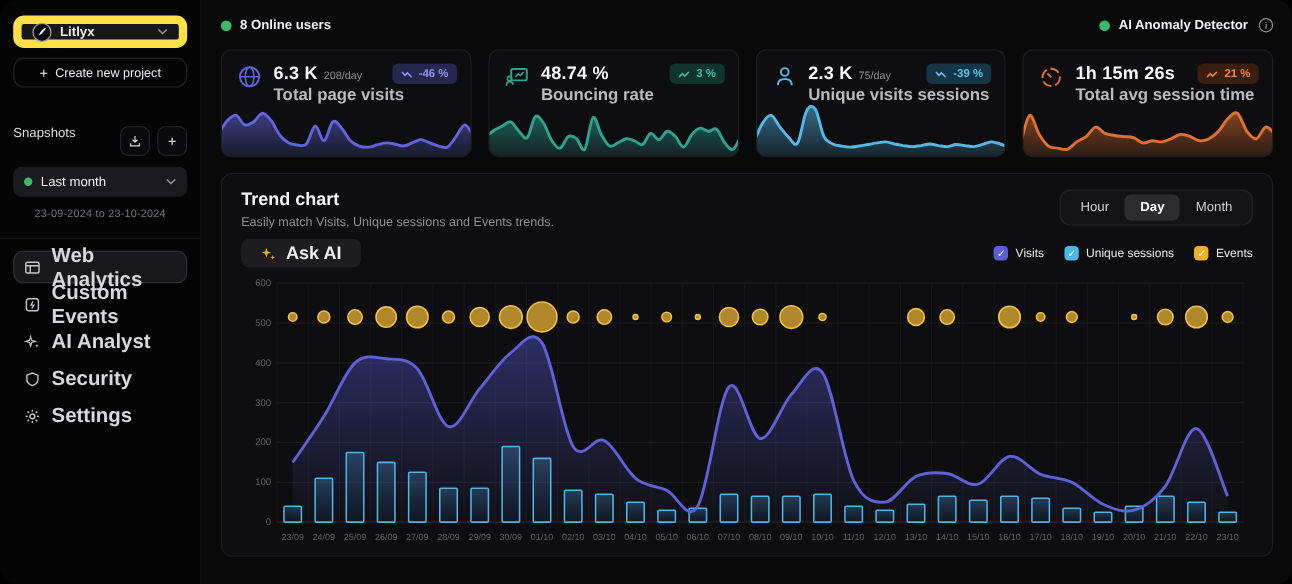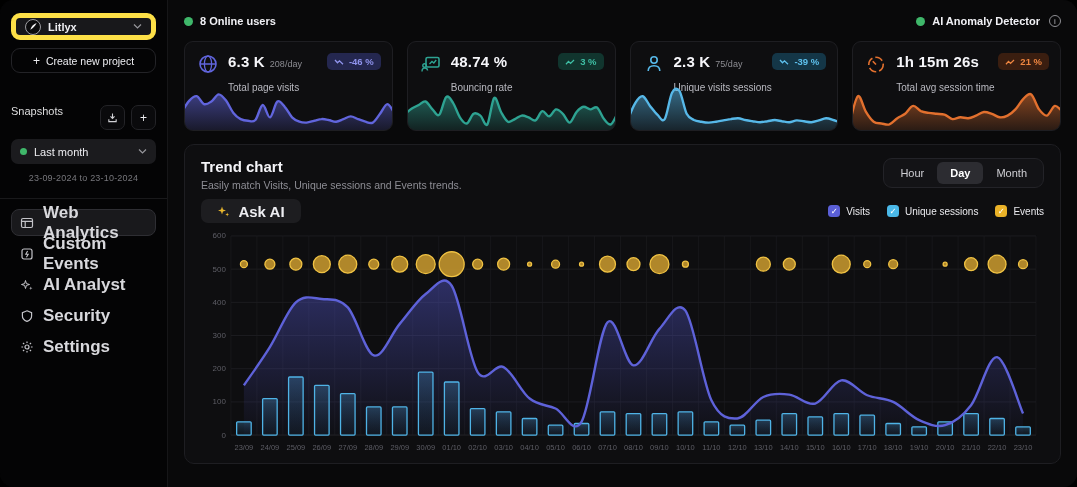--- a/index.html
+++ b/index.html
@@ -2,21 +2,21 @@
 <html><head>
 <meta charset="utf-8">
 <style>
   * { box-sizing: border-box; margin: 0; padding: 0; }
   html,body { width:1077px; height:487px; background:#000; overflow:hidden;
     font-family:"Liberation Sans", sans-serif; -webkit-font-smoothing:antialiased; }
   .frame { display:flex; width:1077px; height:487px; border-radius:14px; overflow:hidden; background:#09090a; }
 
   
   .sidebar { width:168px; background:#040405; border-right:1px solid #161618; padding:13px 11px 0; flex-shrink:0; }
-  .project-pill { display:flex; align-items:center; gap:7px; background:#18181b; border:5px solid #fde047; border-radius:9px; height:27px; padding:0 9px; cursor:pointer; }
+  .project-pill { display:flex; align-items:center; gap:7px; background:#18181b; border:7px solid #fde047; border-radius:9px; height:27px; padding:0 9px; cursor:pointer; }
   .logo-circle { width:16px; height:16px; border-radius:50%; border:1.5px solid #9d9da2; background:#0b0b0d; display:flex; align-items:center; justify-content:center; flex-shrink:0; }
   .project-name { flex:1; font-size:11px; font-weight:700; color:#ededf1; }
   .chev { width:9px; height:7px; color:#97979c; }
   .create-btn { margin-top:8px; width:100%; height:25px; border:1px solid #232327; border-radius:9px; background:transparent; display:flex; align-items:center; justify-content:center; gap:6px; color:#ededf1; font-size:10.5px; cursor:pointer; }
   .plus-glyph { font-size:12px; color:#ededf1; line-height:1; }
   .snapshots-row { margin-top:32px; display:flex; }
   .snapshots-label { flex:1; font-size:11px; color:#dededf; }
   .icon-btn { width:25px; height:25px; border:1px solid #232327; border-radius:7px; background:#0a0a0c; color:#d2d2d6; display:flex; align-items:center; justify-content:center; margin-left:6px; cursor:pointer; }
   .select-pill { margin-top:9px; background:#1b1b1e; border-radius:7px; height:25px; display:flex; align-items:center; gap:7px; padding:0 9px; cursor:pointer; }
   .green-dot { width:7px; height:7px; border-radius:50%; background:#3fb76a; flex-shrink:0; }
@@ -35,21 +35,21 @@
   .tb-spacer { flex:1; }
   .info-circle { width:12px; height:12px; border:1px solid #8e8e93; border-radius:50%; color:#b8b8bd; font-size:8px; font-weight:400; display:flex; align-items:center; justify-content:center; margin-left:2px; cursor:pointer; }
 
   .cards { display:grid; grid-template-columns:repeat(4,1fr); gap:14px; height:90px; flex-shrink:0; }
   .card { position:relative; background:#0e0e10; border:1px solid #1e1e22; border-radius:9px; overflow:hidden; padding:11px 12px 0; }
   .card-top { display:flex; align-items:flex-start; gap:9px; }
   .card-icon { width:22px; height:22px; margin-top:0; flex-shrink:0; }
   .value-row { display:flex; align-items:baseline; gap:5px; }
   .card-value { font-size:15px; font-weight:700; color:#f6f6fa; letter-spacing:.2px; }
   .card-perday { font-size:9px; color:#8c8c92; }
-  .card-label { font-size:10px; color:#b9b9c0; margin-top:12px; }
+  .card-label { font-size:14px; color:#b9b9c0; margin-top:0;font-weight:bold; }
   .badge { position:absolute; top:11px; right:11px; display:flex; align-items:center; gap:5px; font-size:9.5px; font-weight:700; border-radius:5px; padding:3px 7px; }
   .spark { position:absolute; left:-1px; right:-1px; bottom:-1px; height:52px; width:calc(100% + 2px); display:block; }
 
   .trend-panel { flex:1; margin-top:13px; background:#0e0e10; border:1px solid #1e1e22; border-radius:10px; padding:13px 16px 6px; display:flex; flex-direction:column; min-height:0; }
   .trend-head { display:flex; align-items:flex-start; }
   .trend-title { font-size:15px; font-weight:700; color:#f4f4f8; }
   .trend-sub { font-size:10.5px; color:#8d8d94; margin-top:4px; }
   .seg { margin-left:auto; display:flex; background:#131316; border:1px solid #232328; border-radius:9px; padding:3px; }
   .seg-btn { font-size:11px; color:#cfcfd4; padding:5px 13px; border-radius:6px; background:transparent; border:none; cursor:pointer; font-family:inherit; }
   .seg-btn.active { background:#2c2c31; color:#fff; font-weight:700; }

